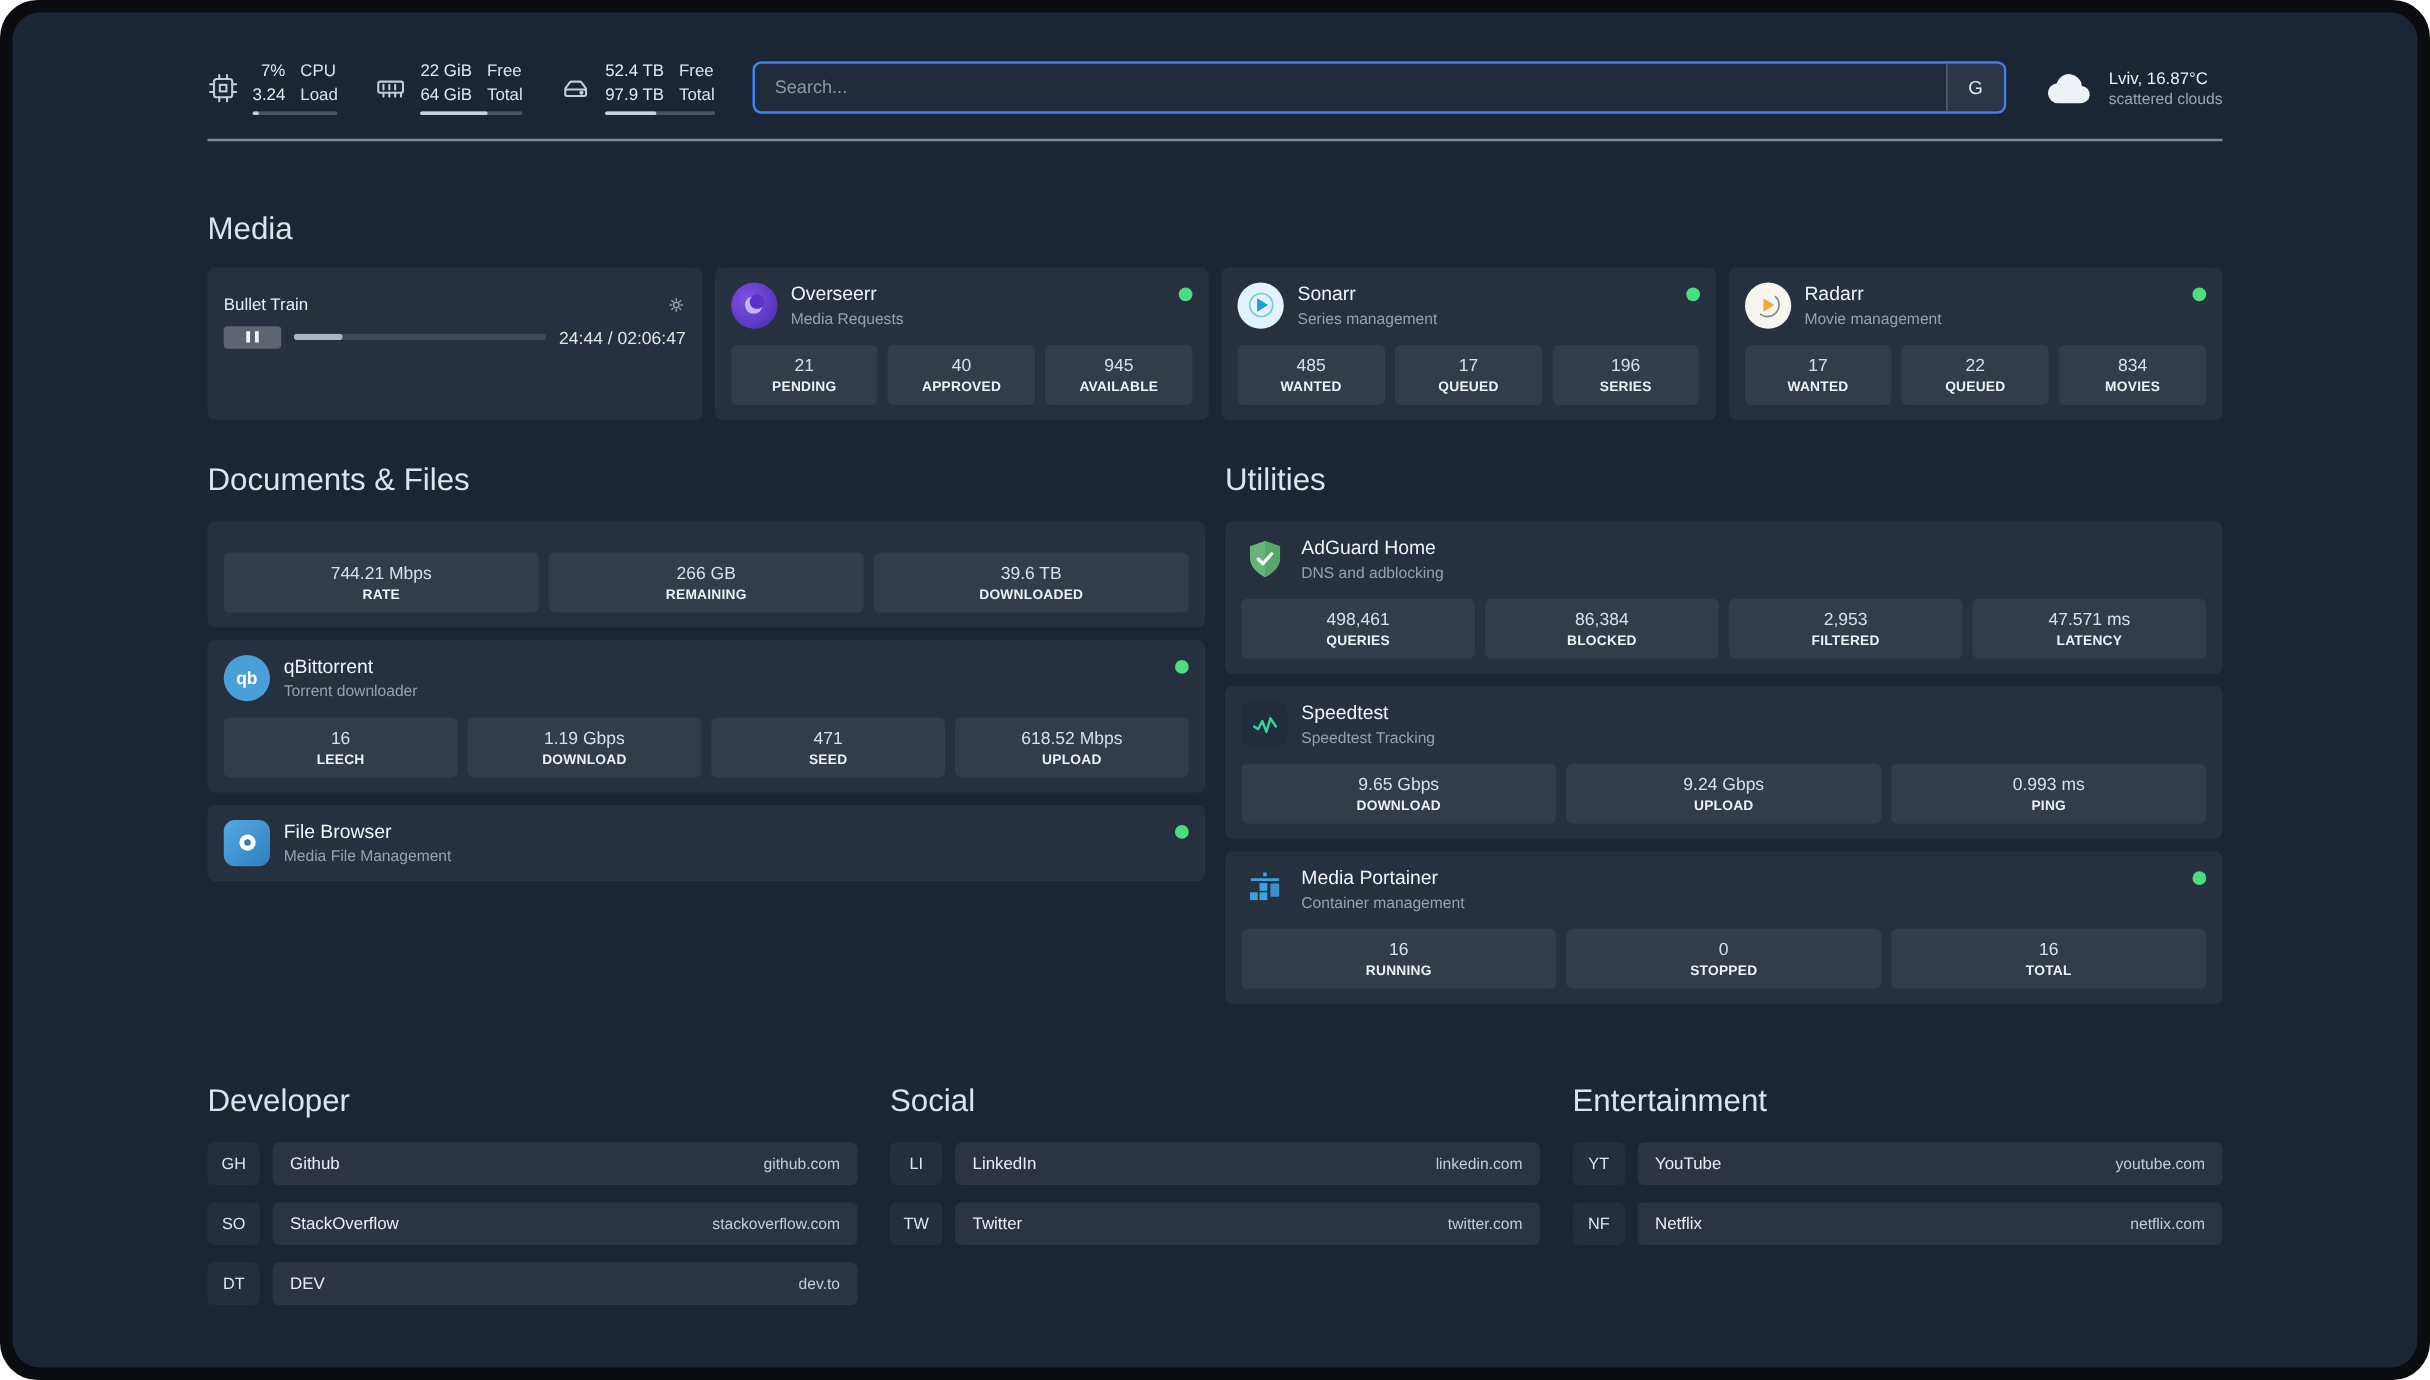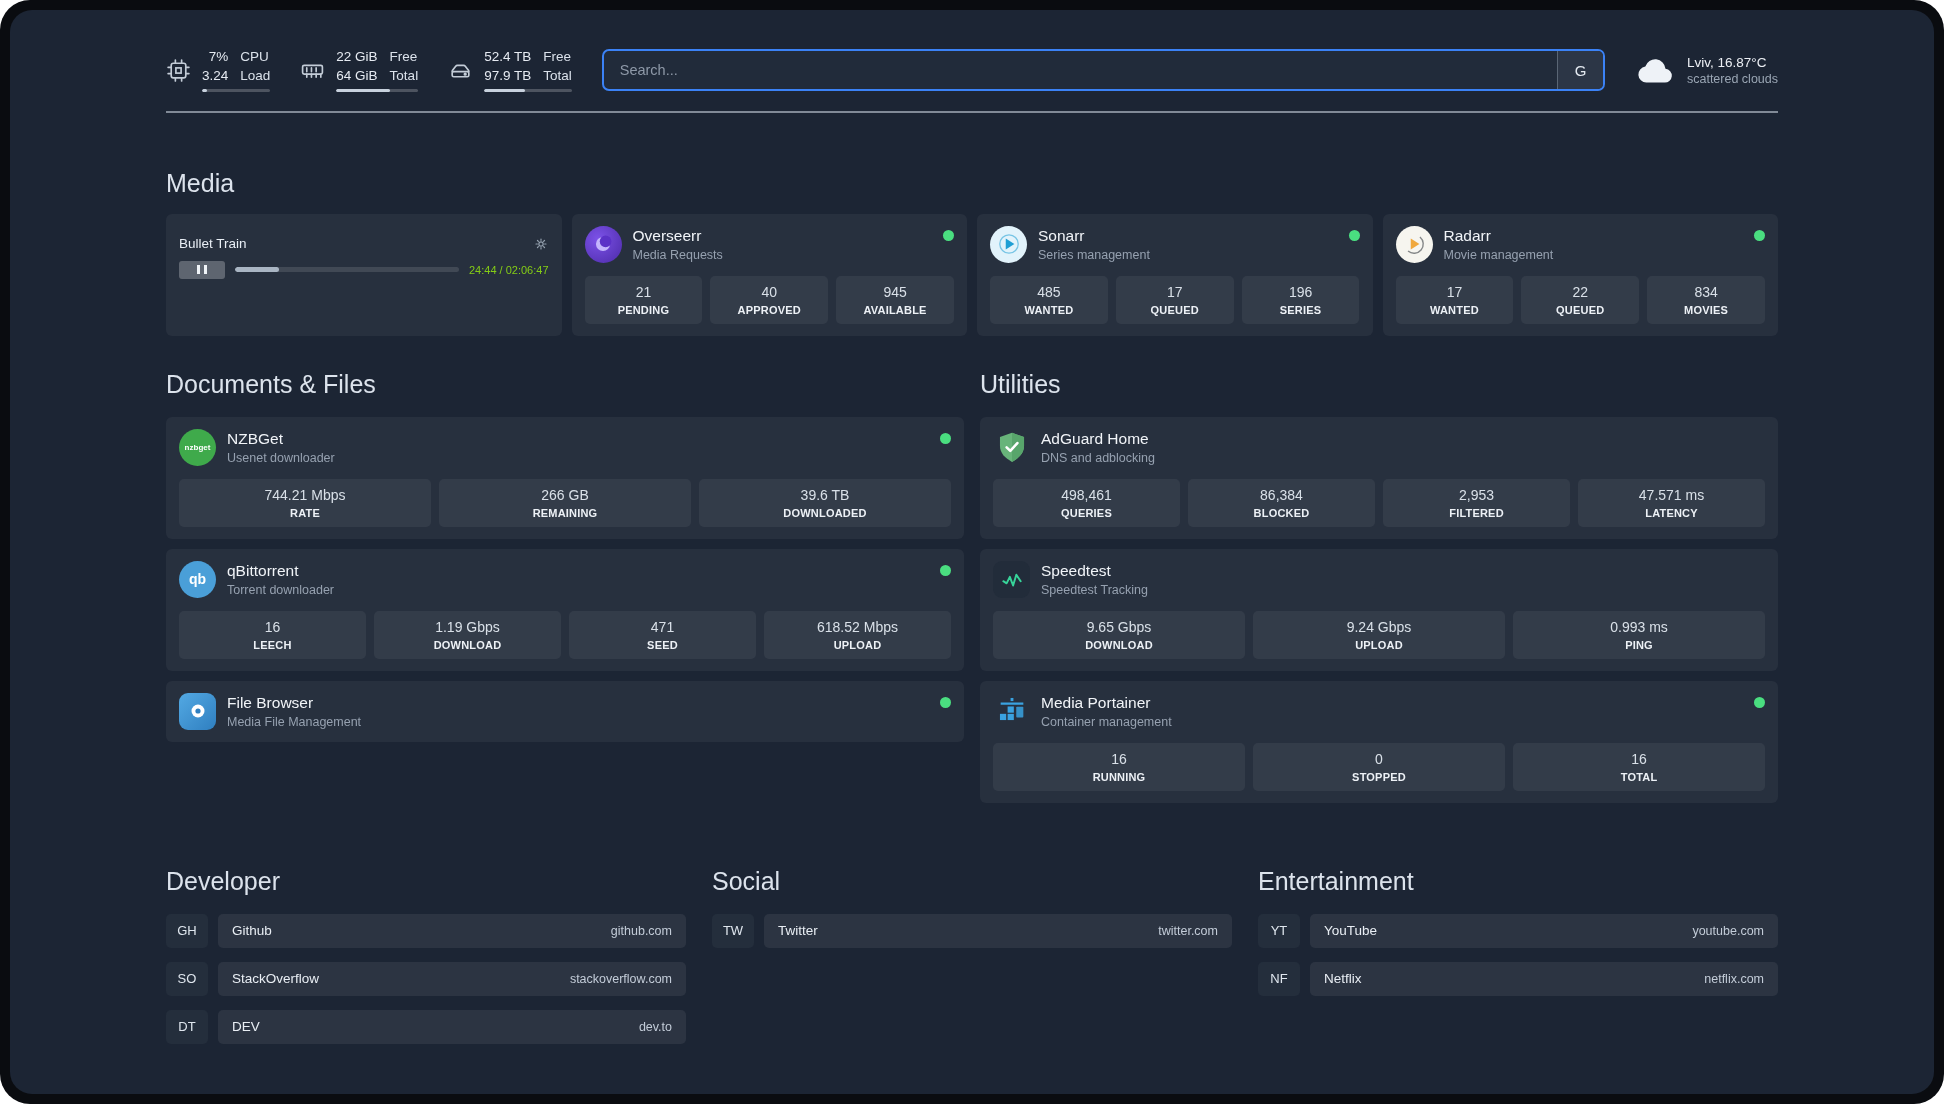--- a/index.html
+++ b/index.html
@@ -70,21 +70,21 @@
   .plex-media { margin-top:10px; }
   .pm-row1 { display:flex; justify-content:space-between; align-items:center; }
   .pm-title { font-size:13.5px; color:#e8eef5; }
   .gear { color:#94a0ae; cursor:pointer; display:flex; }
   .gear svg { width:16px; height:16px; }
   .pm-row2 { display:flex; align-items:center; margin-top:9px; }
   .pause-btn { width:46px; height:18px; border-radius:3px; background:rgba(255,255,255,.26); display:flex; align-items:center; justify-content:center; gap:4px; cursor:pointer; flex:none; }
   .pause-btn i { width:3px; height:9px; background:#f0f4f8; }
   .pm-track { flex:1; height:5px; margin:0 10px; background:rgba(255,255,255,.12); border-radius:3px; overflow:hidden; }
   .pm-track i { display:block; height:100%; background:#a9b5c3; border-radius:3px; }
-  .pm-time { font-size:11px; color:#84cc16; white-space:nowrap; }
+  .pm-time { font-size:14px; color:#e5e5e5; white-space:nowrap; }
 
   
   .bm-grid { display:grid; grid-template-columns:repeat(3,1fr); gap:26px; margin-top:64px; padding-bottom:40px; }
   .bm-list { display:flex; flex-direction:column; gap:14px; margin-top:18px; }
   .bm-row { display:flex; align-items:center; gap:10px; height:34px; cursor:pointer; }
   .bm-abbr { width:42px; height:34px; background:#242e3c; border-radius:5px; display:flex; align-items:center; justify-content:center; font-size:13px; color:#dfe6ee; flex:none; }
   .bm-bar { flex:1; height:34px; background:rgba(255,255,255,.07); border-radius:5px; display:flex; align-items:center; padding:0 14px; }
   .bm-name { font-size:13.5px; color:#e9eef4; }
   .bm-url { margin-left:auto; font-size:12.5px; color:#c3ccd8; }
 </style>
@@ -296,30 +296,20 @@
       </div>
     </div>
   </div>
 
   <div class="cols">
 
     <div class="col">
       <div class="section-title">Documents &amp; Files</div>
 
       <div class="card">
-        <div class="card-head">
-          <span class="app-icon icon-nzbget">
-                  <span>nzbget</span>
-                </span>
-          <div class="app-text">
-            <div class="app-name">NZBGet</div>
-            <div class="app-sub">Usenet downloader</div>
-          </div>
-          <span class="dot"></span>
-        </div>
         <div class="stats">
           <div class="stat">
             <div class="stat-value">744.21 Mbps</div>
             <div class="stat-label">RATE</div>
           </div>
           <div class="stat">
             <div class="stat-value">266 GB</div>
             <div class="stat-label">REMAINING</div>
           </div>
           <div class="stat">
@@ -504,20 +494,27 @@
             <span class="bm-url">dev.to</span>
           </span>
         </div>
       </div>
     </div>
 
     <div class="bm-group">
       <div class="section-title">Social</div>
       <div class="bm-list">
         <div class="bm-row">
+          <span class="bm-abbr">LI</span>
+          <span class="bm-bar">
+            <span class="bm-name">LinkedIn</span>
+            <span class="bm-url">linkedin.com</span>
+          </span>
+        </div>
+        <div class="bm-row">
           <span class="bm-abbr">TW</span>
           <span class="bm-bar">
             <span class="bm-name">Twitter</span>
             <span class="bm-url">twitter.com</span>
           </span>
         </div>
       </div>
     </div>
 
     <div class="bm-group">

